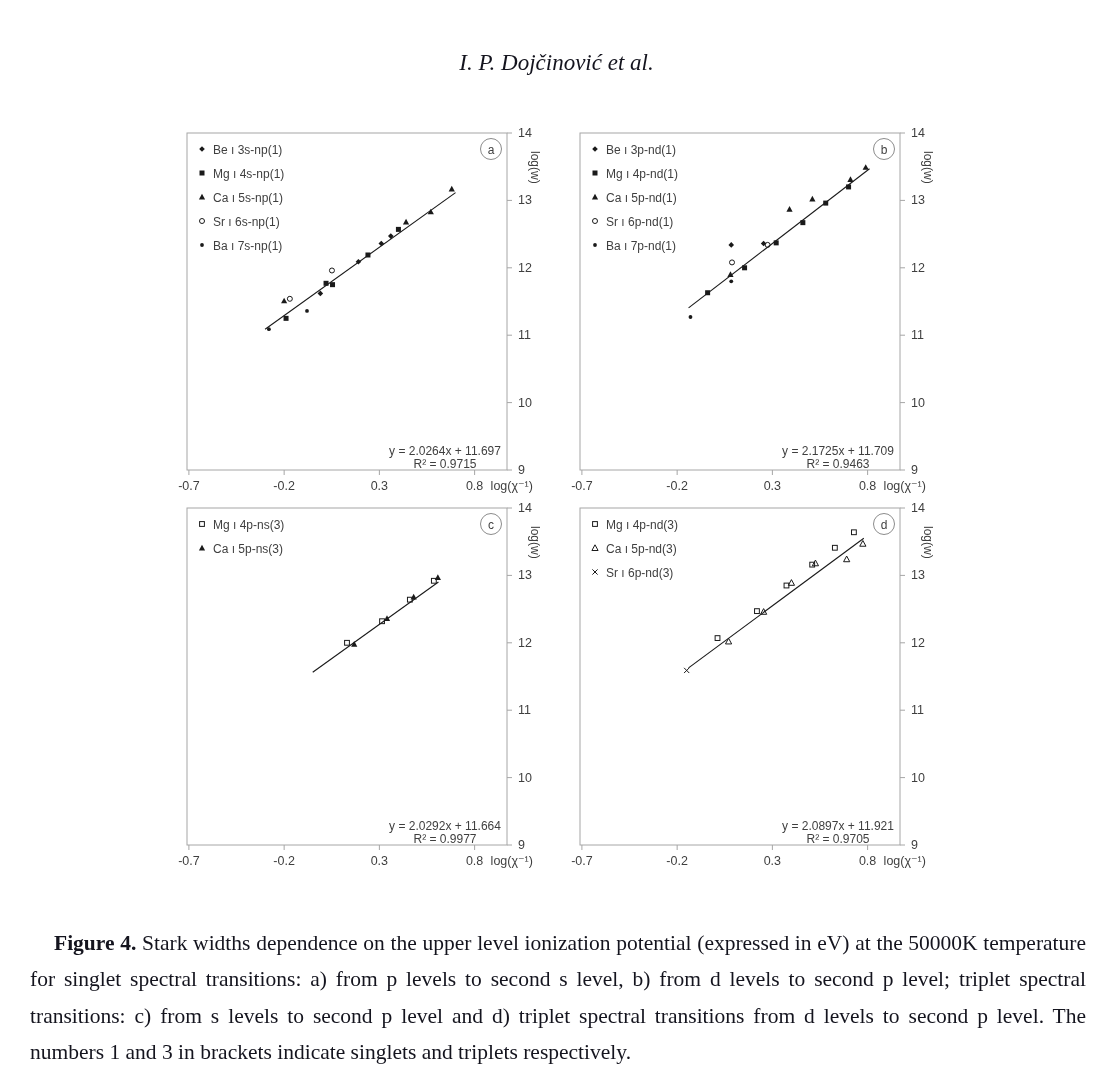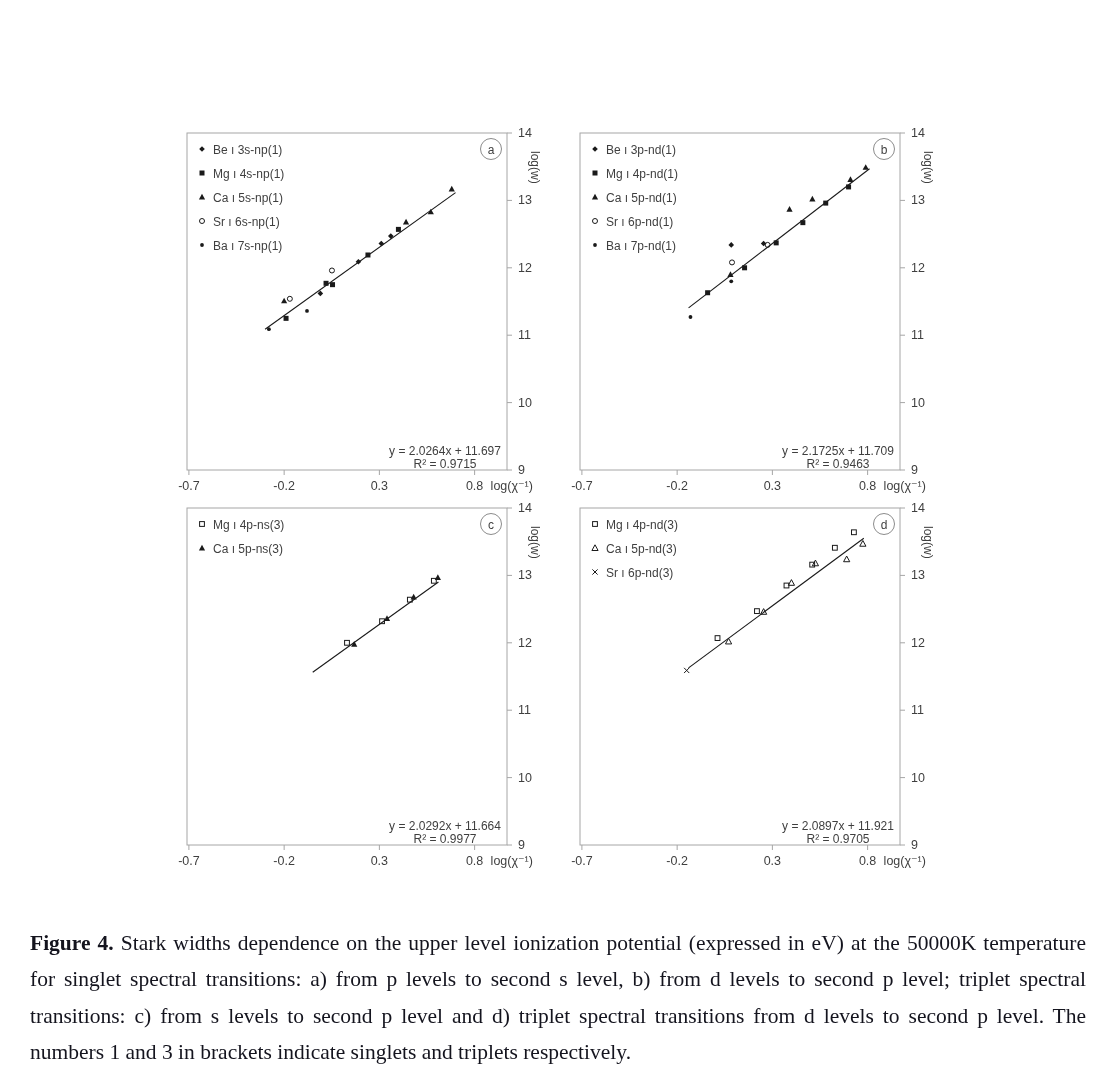--- a/index.html
+++ b/index.html
@@ -4,27 +4,28 @@
 <style>
   html,body{margin:0;padding:0;background:#ffffff;}
   #page{position:relative;width:1113px;height:1069px;background:#ffffff;overflow:hidden;
         font-family:"Liberation Serif","DejaVu Serif",serif;color:#1a1a1a;}
   #page-header{position:absolute;top:50px;left:0;width:1113px;text-align:center;
         font-style:italic;font-size:23px;color:#14141e;}
   #panels{position:absolute;left:0;top:0;width:1113px;height:900px;}
   .panel{position:absolute;}
   #figure-caption{position:absolute;left:30px;top:903px;width:1056px;
         font-size:21.5px;line-height:36.5px;text-align:justify;color:#14141e;}
-  #figure-caption b{font-weight:bold;}
+  #figure-caption b{font-weight:bold;margin-left:24px;}
   svg text{font-family:"Liberation Sans","DejaVu Sans",sans-serif;}
 </style>
 </head>
 <body>
 
 <div id="page">
+  <div id="page-header">I. P. Dojčinović et al.</div>
   <div id="panels">
       <svg width="420" height="385" class="panel" style="left: 157px; top: 123px;">
         <rect x="30" y="10" width="320" height="337" fill="none" stroke="#a6a6a6" stroke-width="1"></rect>
         <line x1="31.904761904761905" y1="347" x2="31.904761904761905" y2="352" stroke="#a6a6a6" stroke-width="1"></line>
         <text x="31.904761904761905" y="367" text-anchor="middle" font-size="12.5" fill="#3f3f3f">-0.7</text>
         <line x1="127.14285714285715" y1="347" x2="127.14285714285715" y2="352" stroke="#a6a6a6" stroke-width="1"></line>
         <text x="127.14285714285715" y="367" text-anchor="middle" font-size="12.5" fill="#3f3f3f">-0.2</text>
         <line x1="222.38095238095238" y1="347" x2="222.38095238095238" y2="352" stroke="#a6a6a6" stroke-width="1"></line>
         <text x="222.38095238095238" y="367" text-anchor="middle" font-size="12.5" fill="#3f3f3f">0.3</text>
         <line x1="317.61904761904765" y1="347" x2="317.61904761904765" y2="352" stroke="#a6a6a6" stroke-width="1"></line>

